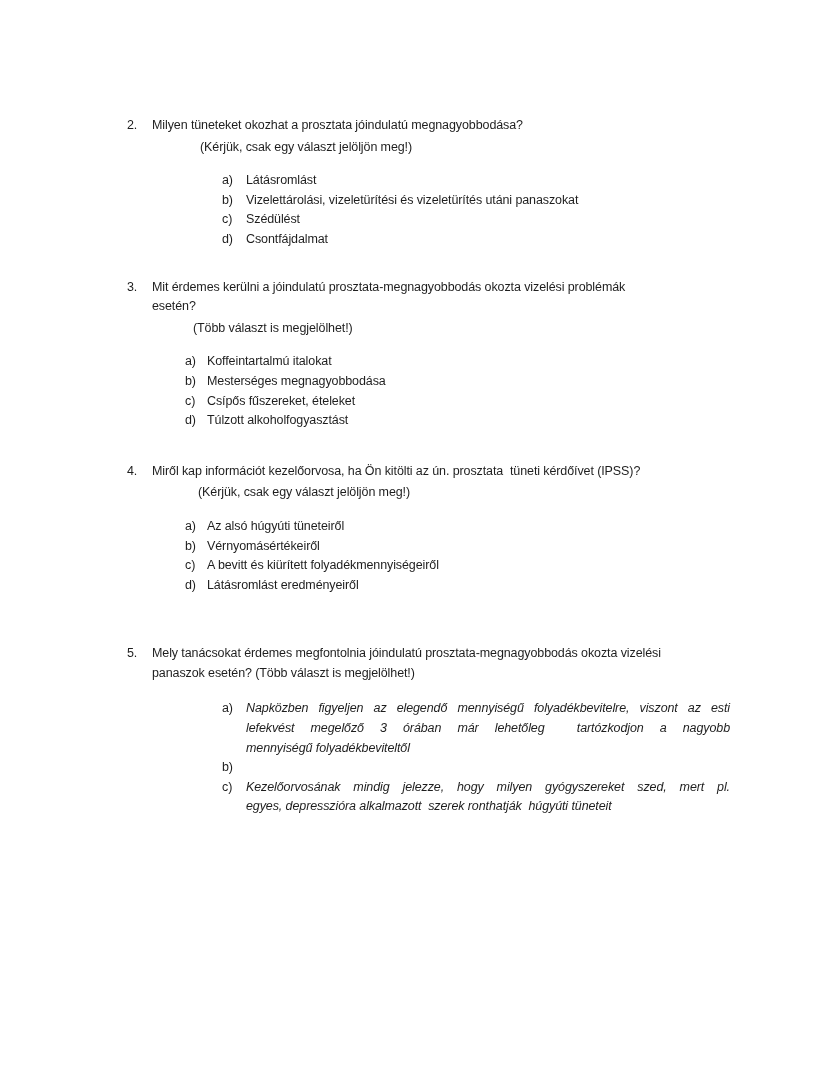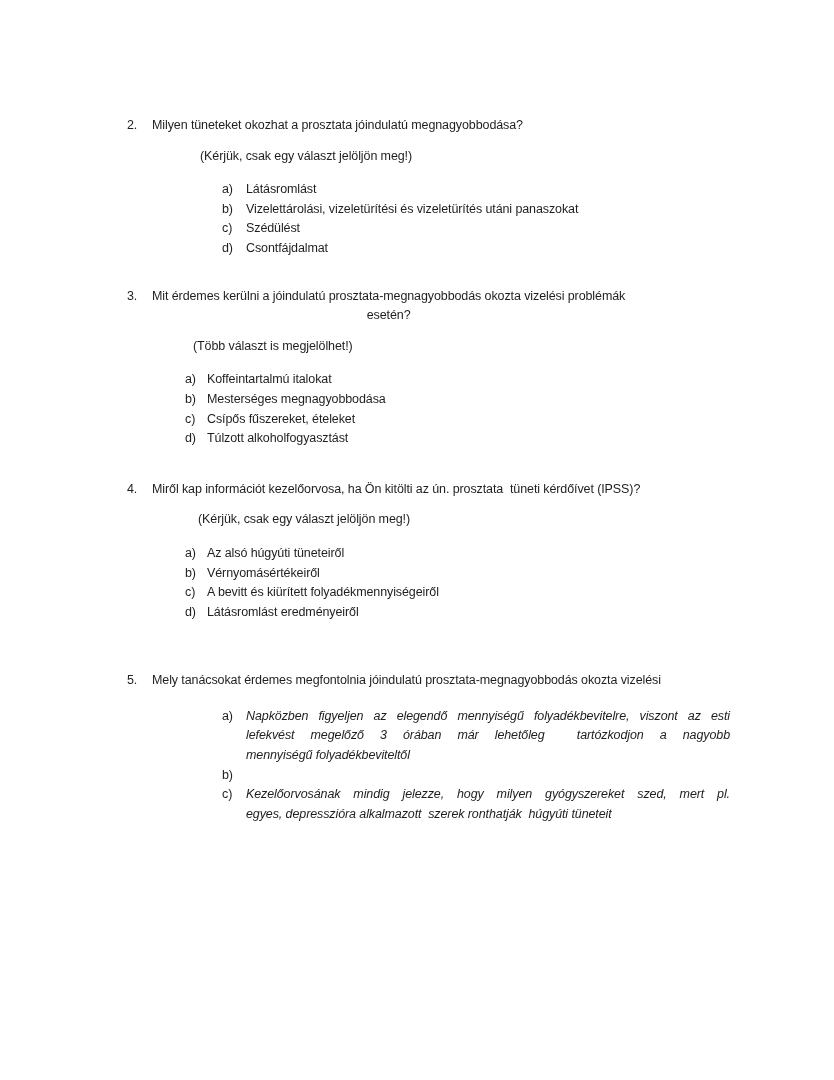--- a/index.html
+++ b/index.html
@@ -8,23 +8,23 @@
     background:#ffffff;
     font-family:"Liberation Sans",sans-serif;
     font-size:12.5px;line-height:19.6px;letter-spacing:-0.1px;
     color:#1e1e1e;
     -webkit-font-smoothing:antialiased;
   }
   .doc{padding:116px 0 0 127px;}
   .question{}
   .q-title{display:flex;}
   .q-num{flex:0 0 25px;}
-  .q-text{max-width:585px;text-align:center;}
+  .q-text{max-width:585px;}
   .t-line,.o-line,.q-sub{white-space:pre-wrap;}
-  .q-sub{margin-top:11px;}
+  .q-sub{margin-top:2px;}
   .q2 .q-sub{margin-left:73px;}
   .q3 .q-sub{margin-left:66px;}
   .q4 .q-sub{margin-left:71px;}
   .options{margin-top:14px;}
   .q2 .options,.q5 .options{margin-left:95px;}
   .q3 .options,.q4 .options{margin-left:58px;}
   .opt{display:flex;}
   .opt-letter{flex:0 0 24px;}
   .q3 .opt-letter,.q4 .opt-letter{flex:0 0 22px;}
   .q3{margin-top:28px;}
@@ -146,20 +146,21 @@
           </div>
       </div>
     </div>
   </section>
 
   <section class="question q5">
     <div class="q-title">
       <span class="q-num">5.</span>
       <div class="q-text">
         <div class="t-line">Mely tanácsokat érdemes megfontolnia jóindulatú prosztata-megnagyobbodás okozta vizelési</div>
+        <div class="t-line">panaszok esetén? (Több választ is megjelölhet!)</div>
       </div>
     </div>
     <div class="options">
       <div class="opt">
         <span class="opt-letter">a)</span>
         <div class="opt-text">
           <div class="o-line jline">Napközben figyeljen az elegendő mennyiségű folyadékbevitelre, viszont az esti</div>
           <div class="o-line jline">lefekvést megelőző 3 órában már lehetőleg  tartózkodjon a nagyobb</div>
           <div class="o-line">mennyiségű folyadékbeviteltől</div>
         </div>

